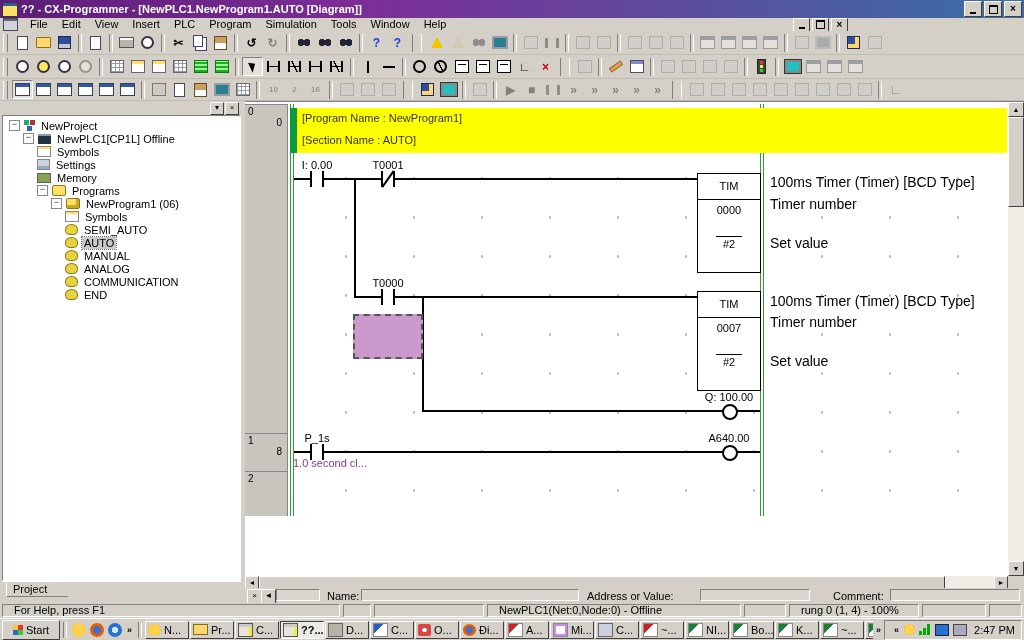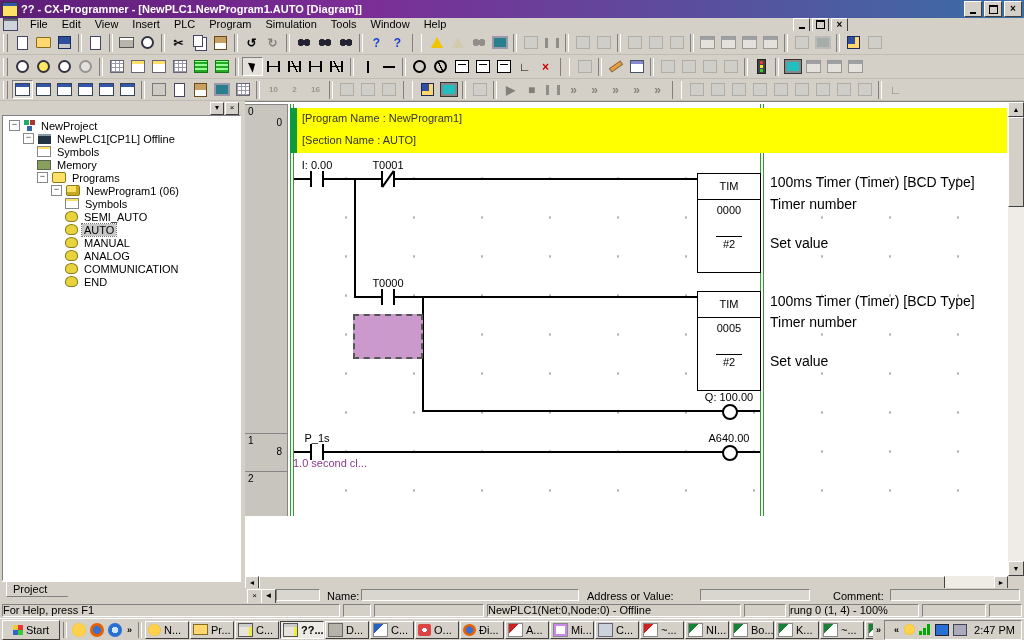--- a/index.html
+++ b/index.html
@@ -118,21 +118,21 @@
   .sbtn{position:absolute;background:#d4d0c8;border:1px solid;border-color:#fff #404040 #404040 #fff;display:flex;align-items:center;justify-content:center;font-size:7px;box-sizing:border-box}
   .strack{position:absolute;background:#efece6}
   .sthumb{position:absolute;background:#d4d0c8;border:1px solid;border-color:#fff #404040 #404040 #fff;box-sizing:border-box}
   
   #watchbar{position:absolute;left:245px;top:588px;width:779px;height:15px;background:#d4d0c8;}
   #watchbar .lab{position:absolute;top:2px}
   .sunk{position:absolute;top:1px;height:12px;background:#d9d6cf;border:1px solid;border-color:#808080 #fff #fff #808080;box-sizing:border-box}
   .wbtn2{position:absolute;top:1px;width:13px;height:13px;background:#d4d0c8;border:1px solid;border-color:#fff #404040 #404040 #fff;font-size:8px;text-align:center;line-height:11px}
   
   #statusbar{position:absolute;left:0;top:603px;width:1024px;height:15px;background:#d4d0c8}
-  .sp{position:absolute;top:1px;height:13px;border:1px solid;border-color:#808080 #fff #fff #808080;box-sizing:border-box;padding:0 0;line-height:11px;white-space:nowrap;overflow:hidden}
+  .sp{position:absolute;top:1px;height:13px;border:1px solid;border-color:#808080 #fff #fff #808080;box-sizing:border-box;padding:0 11px;line-height:11px;white-space:nowrap;overflow:hidden}
   
   #taskbar{position:absolute;left:0;top:618px;width:1024px;height:22px;background:#d4d0c8;border-top:1px solid #fff;display:flex;align-items:center;padding:0 2px;box-sizing:border-box}
   #startbtn{width:56px;height:18px;background:#d4d0c8;border:1px solid;border-color:#fff #404040 #404040 #fff;display:flex;align-items:center;justify-content:center;font-weight:normal;flex:none}
   .winflag{width:10px;height:10px;background:conic-gradient(from 0deg at 50% 50%,#e33 0 25%,#3c3 0 50%,#36c 0 75%,#ec3 0);margin-right:3px;flex:none}
   .tbsep{width:2px;height:16px;border-left:1px solid #808080;border-right:1px solid #fff;margin:0 3px;flex:none}
   .qlicon{width:14px;height:14px;margin:0 2px;flex:none;border-radius:50%}
   .ql-msn{background:radial-gradient(circle,#ffd24a 60%,#e8930c)}
   .ql-firefox{background:radial-gradient(circle,#3b6fd4 40%,#e66000 42%)}
   .ql-ie{background:radial-gradient(circle,#cfe6ff 30%,#2a6fd4 32%);}
   .chev{font-size:9px;font-weight:bold;margin:0 3px;flex:none}
@@ -582,20 +582,24 @@
       <div class="trow" style="padding-left: 20px;">
         <span class="exp">−</span>
         <span class="ti ti-plc"></span>
         <span class="tlabel">NewPLC1[CP1L] Offline</span>
       </div>
       <div class="trow" style="padding-left: 34px;">
         <span class="ti ti-symbols"></span>
         <span class="tlabel">Symbols</span>
       </div>
       <div class="trow" style="padding-left: 34px;">
+        <span class="ti ti-settings"></span>
+        <span class="tlabel">Settings</span>
+      </div>
+      <div class="trow" style="padding-left: 34px;">
         <span class="ti ti-memory"></span>
         <span class="tlabel">Memory</span>
       </div>
       <div class="trow" style="padding-left: 34px;">
         <span class="exp">−</span>
         <span class="ti ti-programs"></span>
         <span class="tlabel">Programs</span>
       </div>
       <div class="trow" style="padding-left: 48px;">
         <span class="exp">−</span>
@@ -694,21 +698,21 @@
 
     <div id="selbox"></div>
 
     <div class="opbox" style="left:409px;top:71px">
       <div class="ophead">TIM</div>
       <div class="opn">0000</div>
       <div class="opsv"><span>#2</span></div>
     </div>
     <div class="opbox" style="left:409px;top:189px">
       <div class="ophead">TIM</div>
-      <div class="opn">0005</div>
+      <div class="opn">0007</div>
       <div class="opsv"><span>#2</span></div>
     </div>
 
     <div class="ann" style="left:482px;top:72px">100ms Timer (Timer) [BCD Type]</div>
     <div class="ann" style="left:482px;top:94px">Timer number</div>
     <div class="ann" style="left:482px;top:133px">Set value</div>
     <div class="ann" style="left:482px;top:191px">100ms Timer (Timer) [BCD Type]</div>
     <div class="ann" style="left:482px;top:212px">Timer number</div>
     <div class="ann" style="left:482px;top:251px">Set value</div>
 

